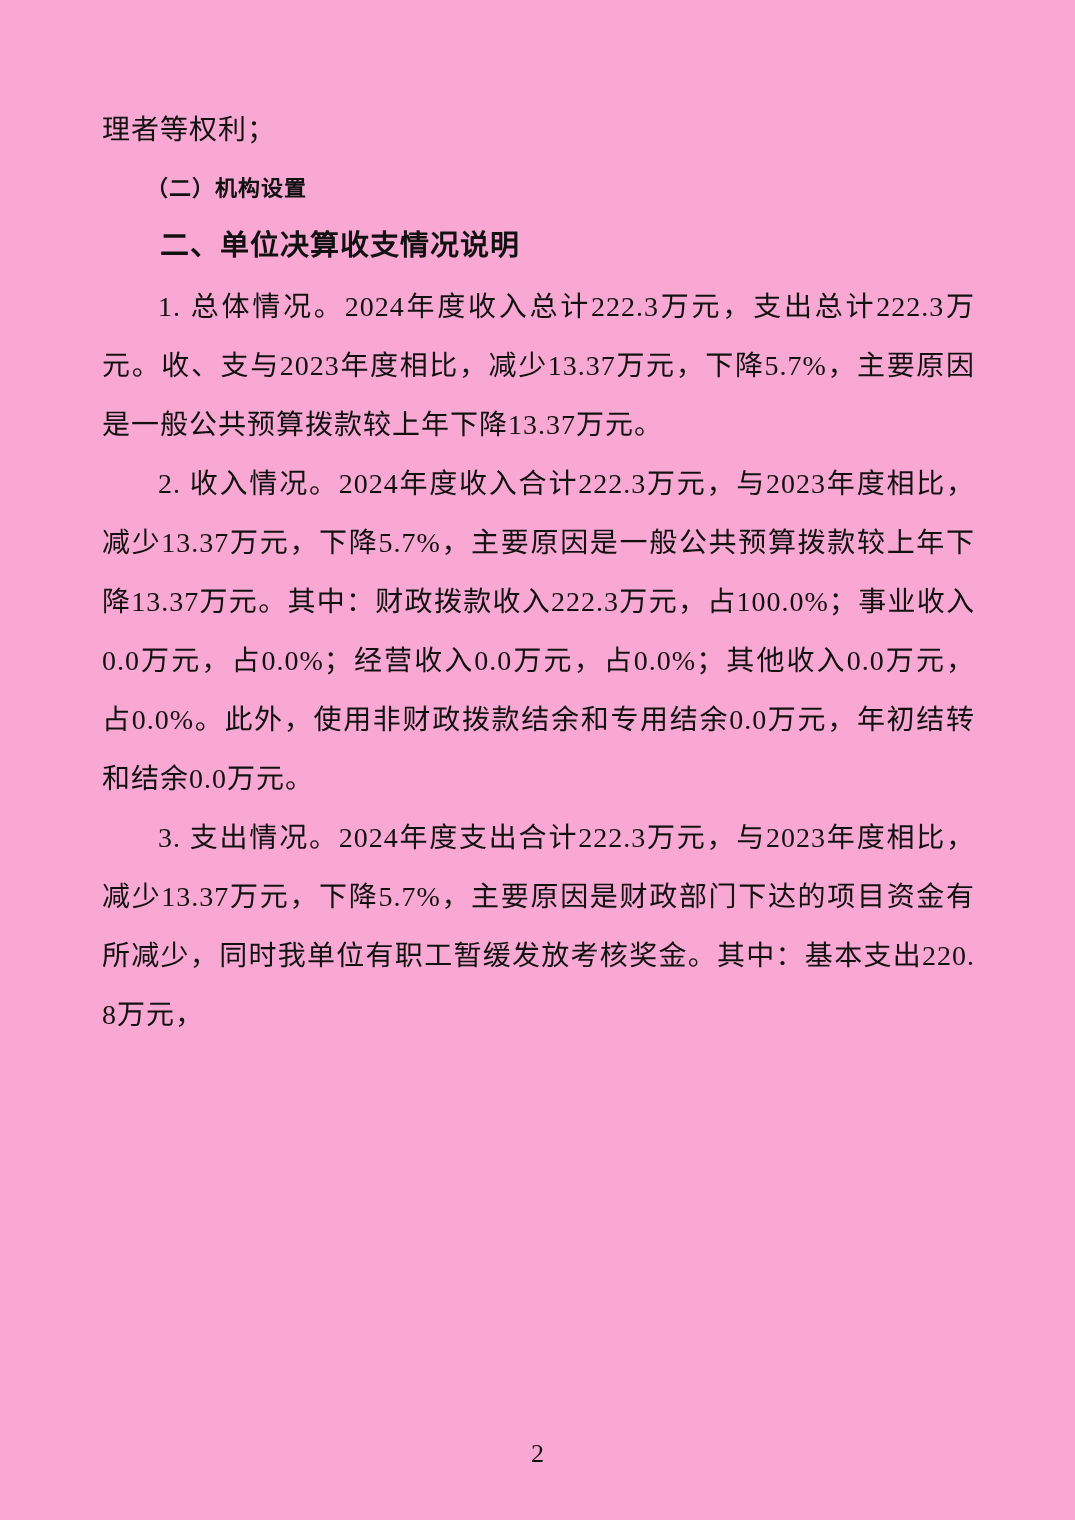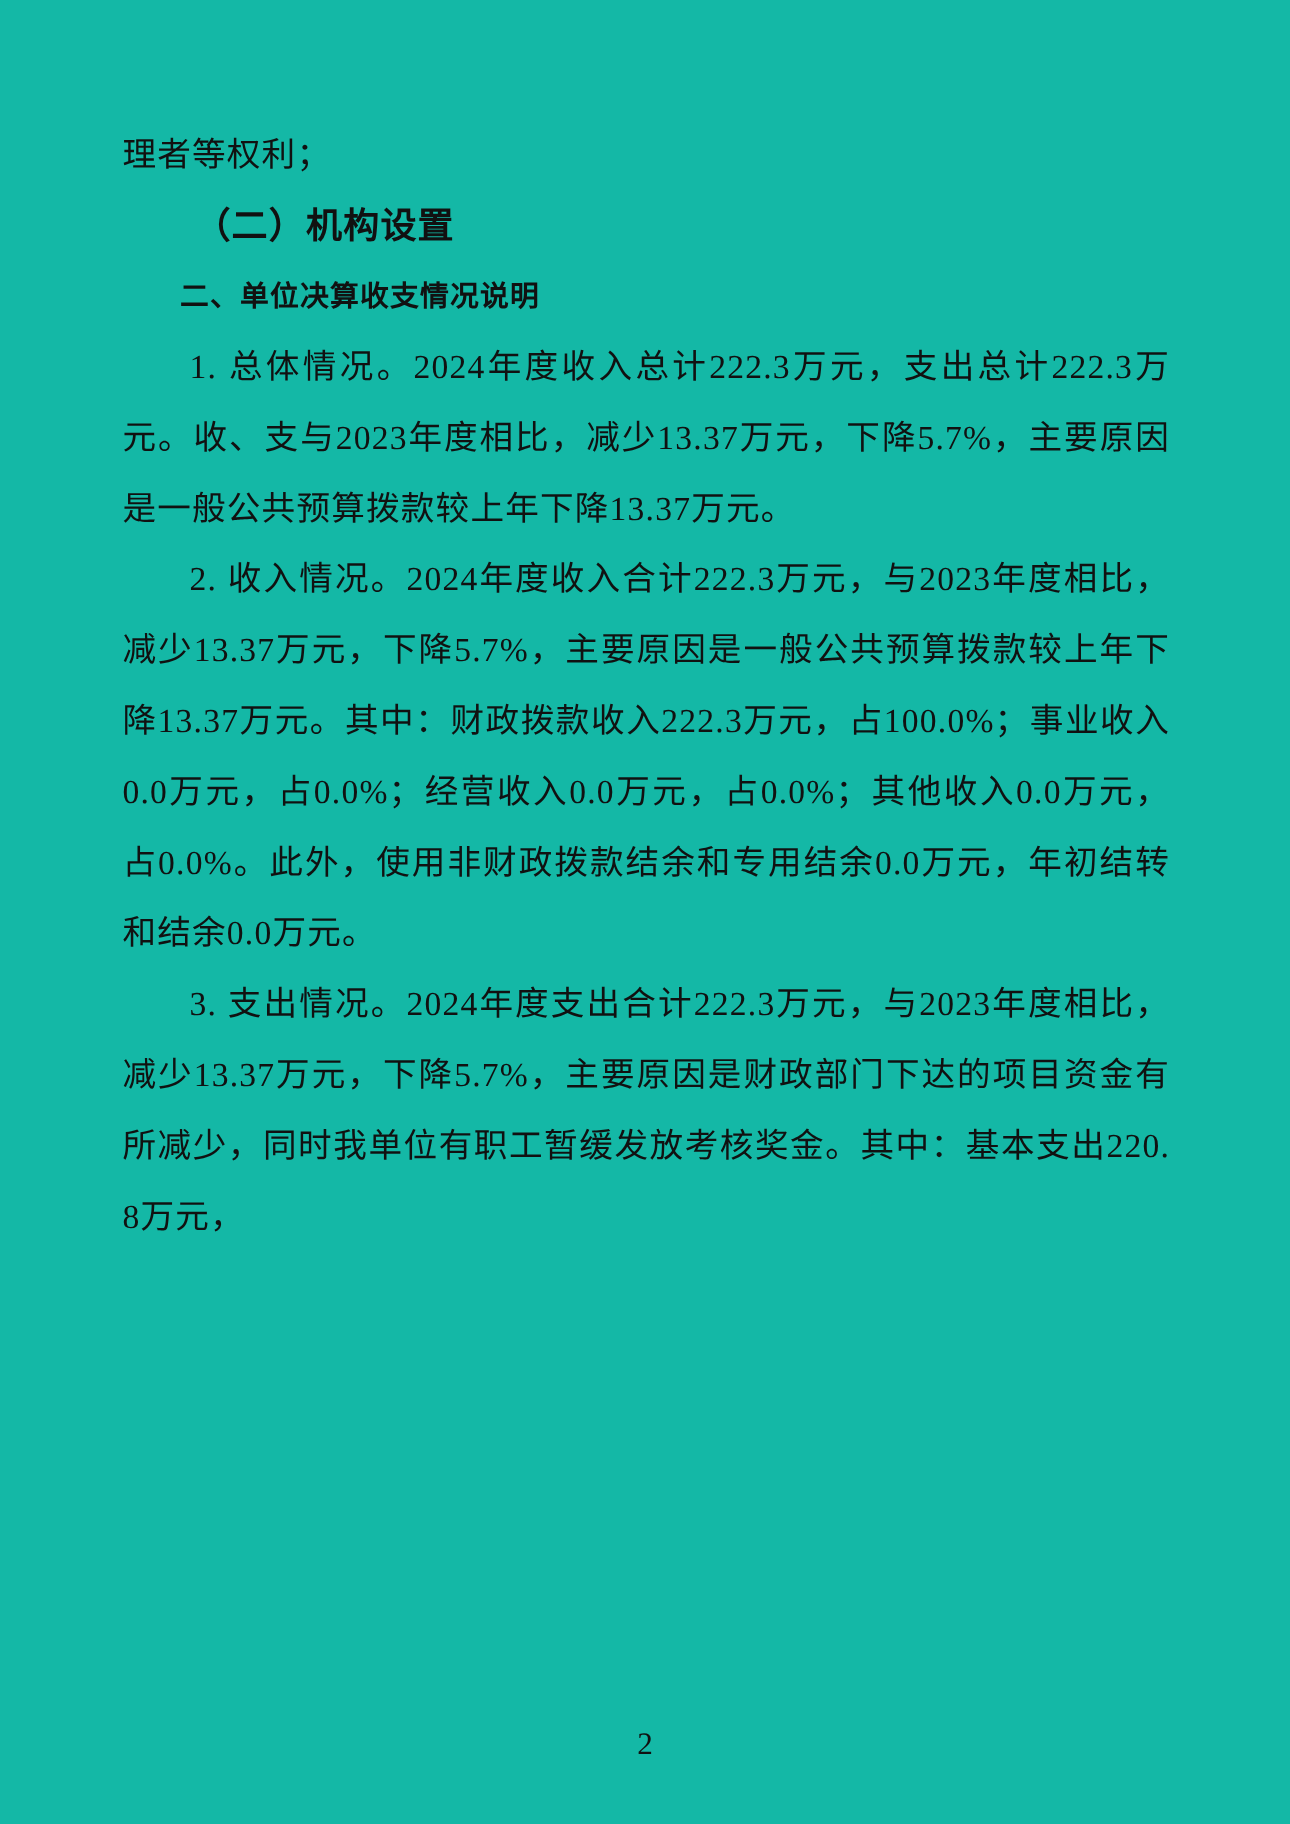--- a/index.html
+++ b/index.html
@@ -11,21 +11,21 @@
     height: 1520px;
     background: #ffffff;
     font-family: "Liberation Serif", "DejaVu Serif", serif;
     color: #111111;
     position: relative;
     overflow: hidden;
   }
   .page {
     position: absolute;
     inset: 0;
-    background: #14b8a6;
+    background: #f9a8d4;
   }
   .content {
     position: absolute;
     left: 102px;
     top: 100px;
     width: 873px;
   }
   .para {
     margin: 0;
     font-size: 28px;
@@ -34,28 +34,28 @@
     text-align: justify;
     text-justify: inter-ideograph;
     letter-spacing: 1px;
     text-indent: 2em;
     word-break: break-all;
   }
   .para.no-indent {
     text-indent: 0;
   }
   .h-hei {
-    font-family: Liberation Sans, sans-serif;
+    font-family: Liberation Mono, monospace;
     font-weight: bold;
-    font-size: 24px;
+    font-size: 29px;
   }
   .h-kai {
     font-family: "Liberation Serif", "DejaVu Serif", serif;
     font-weight: bold;
-    font-size: 30px;
+    font-size: 22px;
   }
   .lead {
     font-weight: normal;
   }
   .page-number {
     position: absolute;
     left: 0;
     width: 100%;
     top: 1438px;
     text-align: center;

